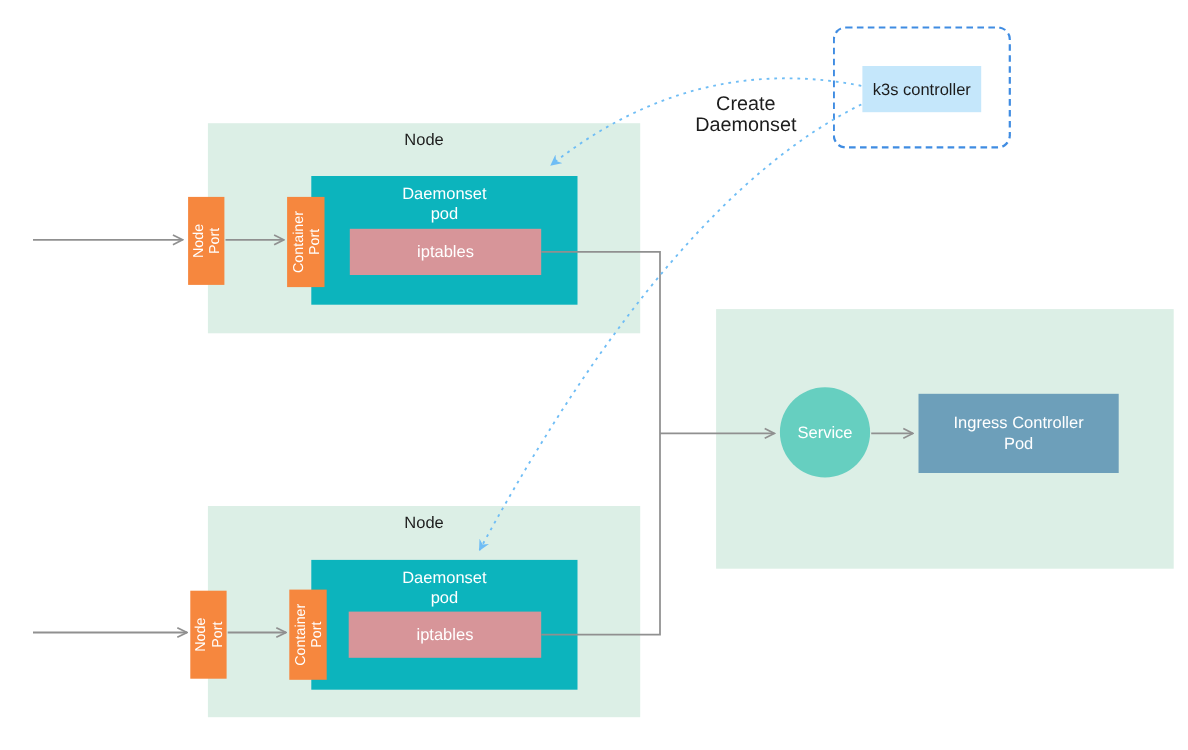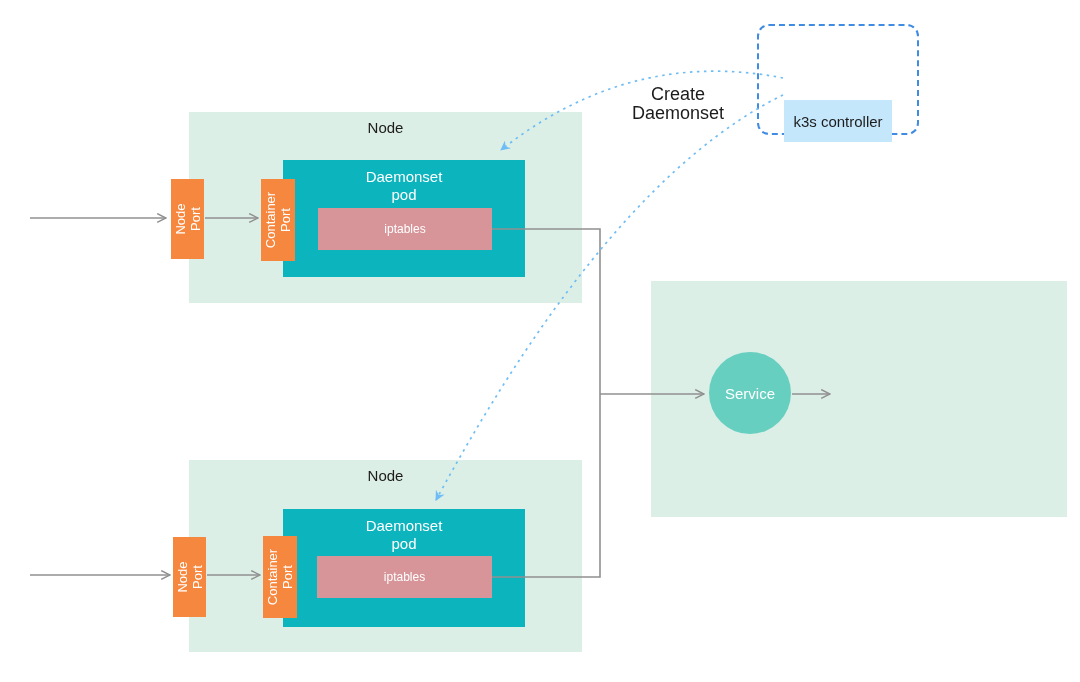--- a/index.html
+++ b/index.html
@@ -42,21 +42,21 @@
   }
 
   
   .iptables {
     background: var(--iptables-pink, #d79599);
     z-index: 3;
     display: flex;
     align-items: center;
     justify-content: center;
     color: var(--text-light, #ffffff);
-    font-size: 12px;
+    font-size: 15px;
   }
 
   
   .port {
     background: var(--port-orange, #f6873e);
     z-index: 4;
     display: flex;
     align-items: center;
     justify-content: center;
     color: var(--text-light, #ffffff);
@@ -77,21 +77,20 @@
     z-index: 2;
   }
   .k3s-box {
     background: var(--k3s-fill, #c5e7fb);
     z-index: 3;
     display: flex;
     align-items: center;
     justify-content: center;
     font-size: 15px;
     color: var(--text-dark, #1c1c1c);
-    margin-top: 40px;
   }
 
   .float-label {
     z-index: 3;
     text-align: center;
     font-size: 18px;
     line-height: 19px;
     color: var(--text-dark, #1c1c1c);
   }
 
@@ -211,20 +210,24 @@
     <div>Create</div>
     <div>Daemonset</div>
   </div>
 
   <div class="abs zone" style="left:651px; top:281px; width:416px; height:236px;"></div>
 
   <div class="abs service-circle" style="left:709px; top:352px; width:82px; height:82px;">
     <span>Service</span>
   </div>
 
+  <div class="abs ingress-box" style="left:835px; top:358px; width:182px; height:72px;">
+    <div>Ingress Controller</div>
+    <div>Pod</div>
+  </div>
 
   <svg id="connectors" viewBox="0 0 1080 682">
     <defs>
       <marker id="ah-gray" viewBox="0 0 10 10" refX="9" refY="5" markerWidth="11" markerHeight="11" markerUnits="userSpaceOnUse" orient="auto">
         <path class="gray-head" d="M1 1 L9 5 L1 9"></path>
       </marker>
       <marker id="ah-blue" viewBox="0 0 10 10" refX="9" refY="5" markerWidth="10" markerHeight="10" markerUnits="userSpaceOnUse" orient="auto">
         <path class="blue-head" d="M0 0 L10 5 L0 10 L3.2 5 Z"></path>
       </marker>
     </defs>

